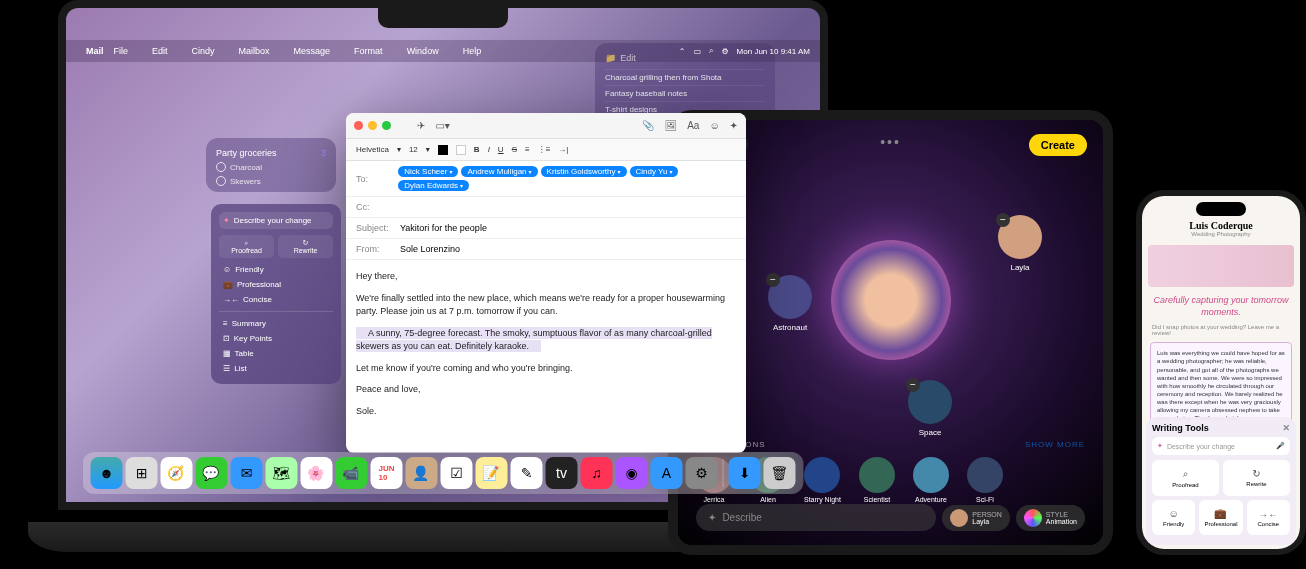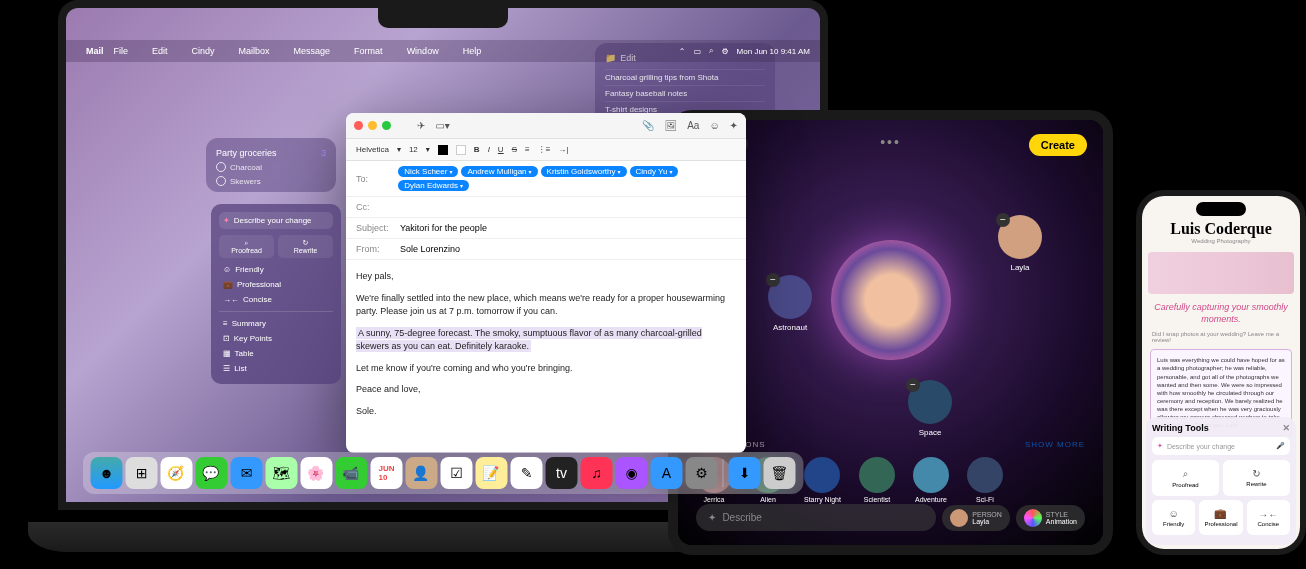--- a/index.html
+++ b/index.html
@@ -47,21 +47,21 @@
 .traffic .r { background: #ff5f57; } .traffic .y { background: #febc2e; } .traffic .g { background: #28c840; }
 .mail-toolbar-icons { display: flex; gap: 10px; margin-left: 20px; font-size: 10px; color: #555; }
 .mail-format { height: 22px; background: #f9f9f9; border-bottom: 1px solid #e0e0e0; display: flex; align-items: center; padding: 0 10px; gap: 8px; font-size: 8px; color: #333; }
 .mail-field { display: flex; padding: 5px 10px; border-bottom: 1px solid #eee; font-size: 9px; align-items: center; gap: 6px; }
 .mail-field .label { color: #888; width: 38px; }
 .mail-field .chips { display: flex; gap: 3px; flex-wrap: wrap; }
 .chip { background: #0a84ff; color: #fff; padding: 1px 6px; border-radius: 8px; font-size: 8px; display: flex; align-items: center; gap: 2px; }
 .chip::after { content: '▾'; font-size: 6px; }
 .mail-body { padding: 10px; font-size: 9px; color: #222; line-height: 1.5; }
 .mail-body p { margin-bottom: 8px; }
-.mail-body .highlight { background: #e8e0f5; padding: 1px 2px; }
+.mail-body .highlight { background: #e8e0f5; padding: 1px 12px; }
 
 
 .dock { position: absolute; bottom: 8px; left: 50%; transform: translateX(-50%); height: 42px; background: rgba(255,255,255,0.25); backdrop-filter: blur(20px); border-radius: 12px; display: flex; align-items: center; padding: 4px 8px; gap: 3px; z-index: 60; }
 .dock-icon { width: 32px; height: 32px; border-radius: 8px; display: flex; align-items: center; justify-content: center; font-size: 14px; }
 .dock-sep { width: 1px; height: 28px; background: rgba(255,255,255,0.3); margin: 0 2px; }
 
 
 .ipad { position: absolute; left: 668px; top: 110px; width: 445px; height: 445px; background: #000; border-radius: 24px; border: 10px solid #1a1a1a; overflow: hidden; }
 .ipad-screen { position: absolute; inset: 0; background: radial-gradient(circle at 50% 40%, #4a2a6a 0%, #1a0a2a 60%, #000 100%); }
 .ipad-cancel { position: absolute; left: 16px; top: 14px; color: #aaa; font-size: 11px; padding: 4px 10px; background: rgba(60,60,60,0.5); border-radius: 12px; }
@@ -83,21 +83,21 @@
 .ipad-prompt { position: absolute; left: 18px; bottom: 14px; right: 18px; display: flex; gap: 6px; align-items: center; }
 .ipad-prompt .inp { flex: 1; background: rgba(60,60,60,0.6); border-radius: 18px; padding: 8px 12px; color: #888; font-size: 10px; display: flex; align-items: center; gap: 6px; }
 .ipad-prompt .tag { background: rgba(50,50,50,0.8); border-radius: 14px; padding: 4px 8px; color: #fff; font-size: 7px; display: flex; align-items: center; gap: 4px; }
 .ipad-prompt .tag .av { width: 18px; height: 18px; border-radius: 50%; }
 
 
 .iphone { position: absolute; right: 0; top: 190px; width: 170px; height: 365px; background: #000; border-radius: 28px; border: 6px solid #1a1a1a; overflow: hidden; }
 .iphone-screen { position: absolute; inset: 0; background: #f8f5f0; }
 .iphone-island { position: absolute; left: 50%; top: 6px; transform: translateX(-50%); width: 50px; height: 14px; background: #000; border-radius: 8px; z-index: 10; }
 .iphone-header { padding: 24px 10px 4px; text-align: center; }
-.iphone-header .name { font-family: serif; font-size: 16px; font-weight: 600; }
+.iphone-header .name { font-family: serif; font-size: 10px; font-weight: 600; }
 .iphone-header .sub { font-size: 6px; color: #888; }
 .iphone-hero { height: 42px; background: linear-gradient(90deg, #f0d0e0, #e8c0d0); margin: 4px 6px; border-radius: 4px; }
 .iphone-tagline { text-align: center; color: #d04a8a; font-size: 9px; font-style: italic; padding: 4px 10px; line-height: 1.3; }
 .iphone-caption { font-size: 6px; color: #888; padding: 2px 10px; }
 .iphone-review { margin: 4px 8px; padding: 6px; border: 1px solid #d8b0e0; border-radius: 4px; font-size: 6px; line-height: 1.35; color: #333; background: #faf5ff; }
 .iphone-wt-panel { position: absolute; left: 4px; right: 4px; bottom: 4px; background: rgba(240,235,245,0.95); border-radius: 10px; padding: 6px; }
 .iphone-wt-title { font-size: 9px; font-weight: 600; display: flex; justify-content: space-between; align-items: center; margin-bottom: 4px; }
 .iphone-wt-describe { background: #fff; border-radius: 6px; padding: 5px; font-size: 7px; color: #999; display: flex; align-items: center; gap: 4px; margin-bottom: 5px; }
 .iphone-wt-row { display: flex; gap: 4px; margin-bottom: 4px; }
 .iphone-wt-btn { flex: 1; background: #fff; border-radius: 6px; padding: 8px 2px; text-align: center; font-size: 6px; }
@@ -145,21 +145,21 @@
       <div class="item">
           <span>Skewers</span>
         </div>
     </div>
 
     <div class="widget notes-widget">
       <div class="title">
           <span>📁</span>
           <span>Edit</span>
         </div>
-      <div class="note-item">Charcoal grilling tips from Shota</div>
+      <div class="note-item">Charcoal grilling then from Shota</div>
       <div class="note-item">Fantasy baseball notes</div>
       <div class="note-item">T-shirt designs</div>
     </div>
 
     <div class="writing-popup">
       <div class="describe">
         <span style="color:#f8a;">✦</span>
         <span>Describe your change</span>
       </div>
       <div class="row2">
@@ -248,21 +248,21 @@
       </div>
       <div class="mail-field">
         <span class="label">Subject:</span>
         <span>Yakitori for the people</span>
       </div>
       <div class="mail-field">
         <span class="label">From:</span>
         <span>Sole Lorenzino</span>
       </div>
       <div class="mail-body">
-        <p>Hey pals,</p>
+        <p>Hey there,</p>
         <p>We're finally settled into the new place, which means we're ready for a proper housewarming party. Please join us at 7 p.m. tomorrow if you can.</p>
         <p><span class="highlight">A sunny, 75-degree forecast. The smoky, sumptuous flavor of as many charcoal-grilled skewers as you can eat. Definitely karaoke.</span></p>
         <p>Let me know if you're coming and who you're bringing.</p>
         <p>Peace and love,</p>
         <p>Sole.</p>
       </div>
     </div>
 
     <div class="dock">
       <div class="dock-icon" style="background:linear-gradient(#4aa,#29f);">☻</div>
@@ -357,21 +357,21 @@
 </div>
 
 <div class="iphone">
   <div class="iphone-screen">
     <div class="iphone-island"></div>
     <div class="iphone-header">
       <div class="name">Luis Coderque</div>
       <div class="sub">Wedding Photography</div>
     </div>
     <div class="iphone-hero"></div>
-    <div class="iphone-tagline">Carefully capturing your smoothly moments.</div>
+    <div class="iphone-tagline">Carefully capturing your tomorrow moments.</div>
     <div class="iphone-caption">Did I snap photos at your wedding? Leave me a review!</div>
     <div class="iphone-review">Luis was everything we could have hoped for as a wedding photographer; he was reliable, personable, and got all of the photographs we wanted and then some. We were so impressed with how smoothly he circulated through our ceremony and reception. We barely realized he was there except when he was very graciously allowing my camera obsessed nephew to take some photos. Thank you, Luis!</div>
     <div class="iphone-caption">Venue name + location</div>
 
     <div class="iphone-wt-panel">
       <div class="iphone-wt-title">
         <span>Writing Tools</span>
         <span style="color:#888;">✕</span>
       </div>
       <div class="iphone-wt-describe">

